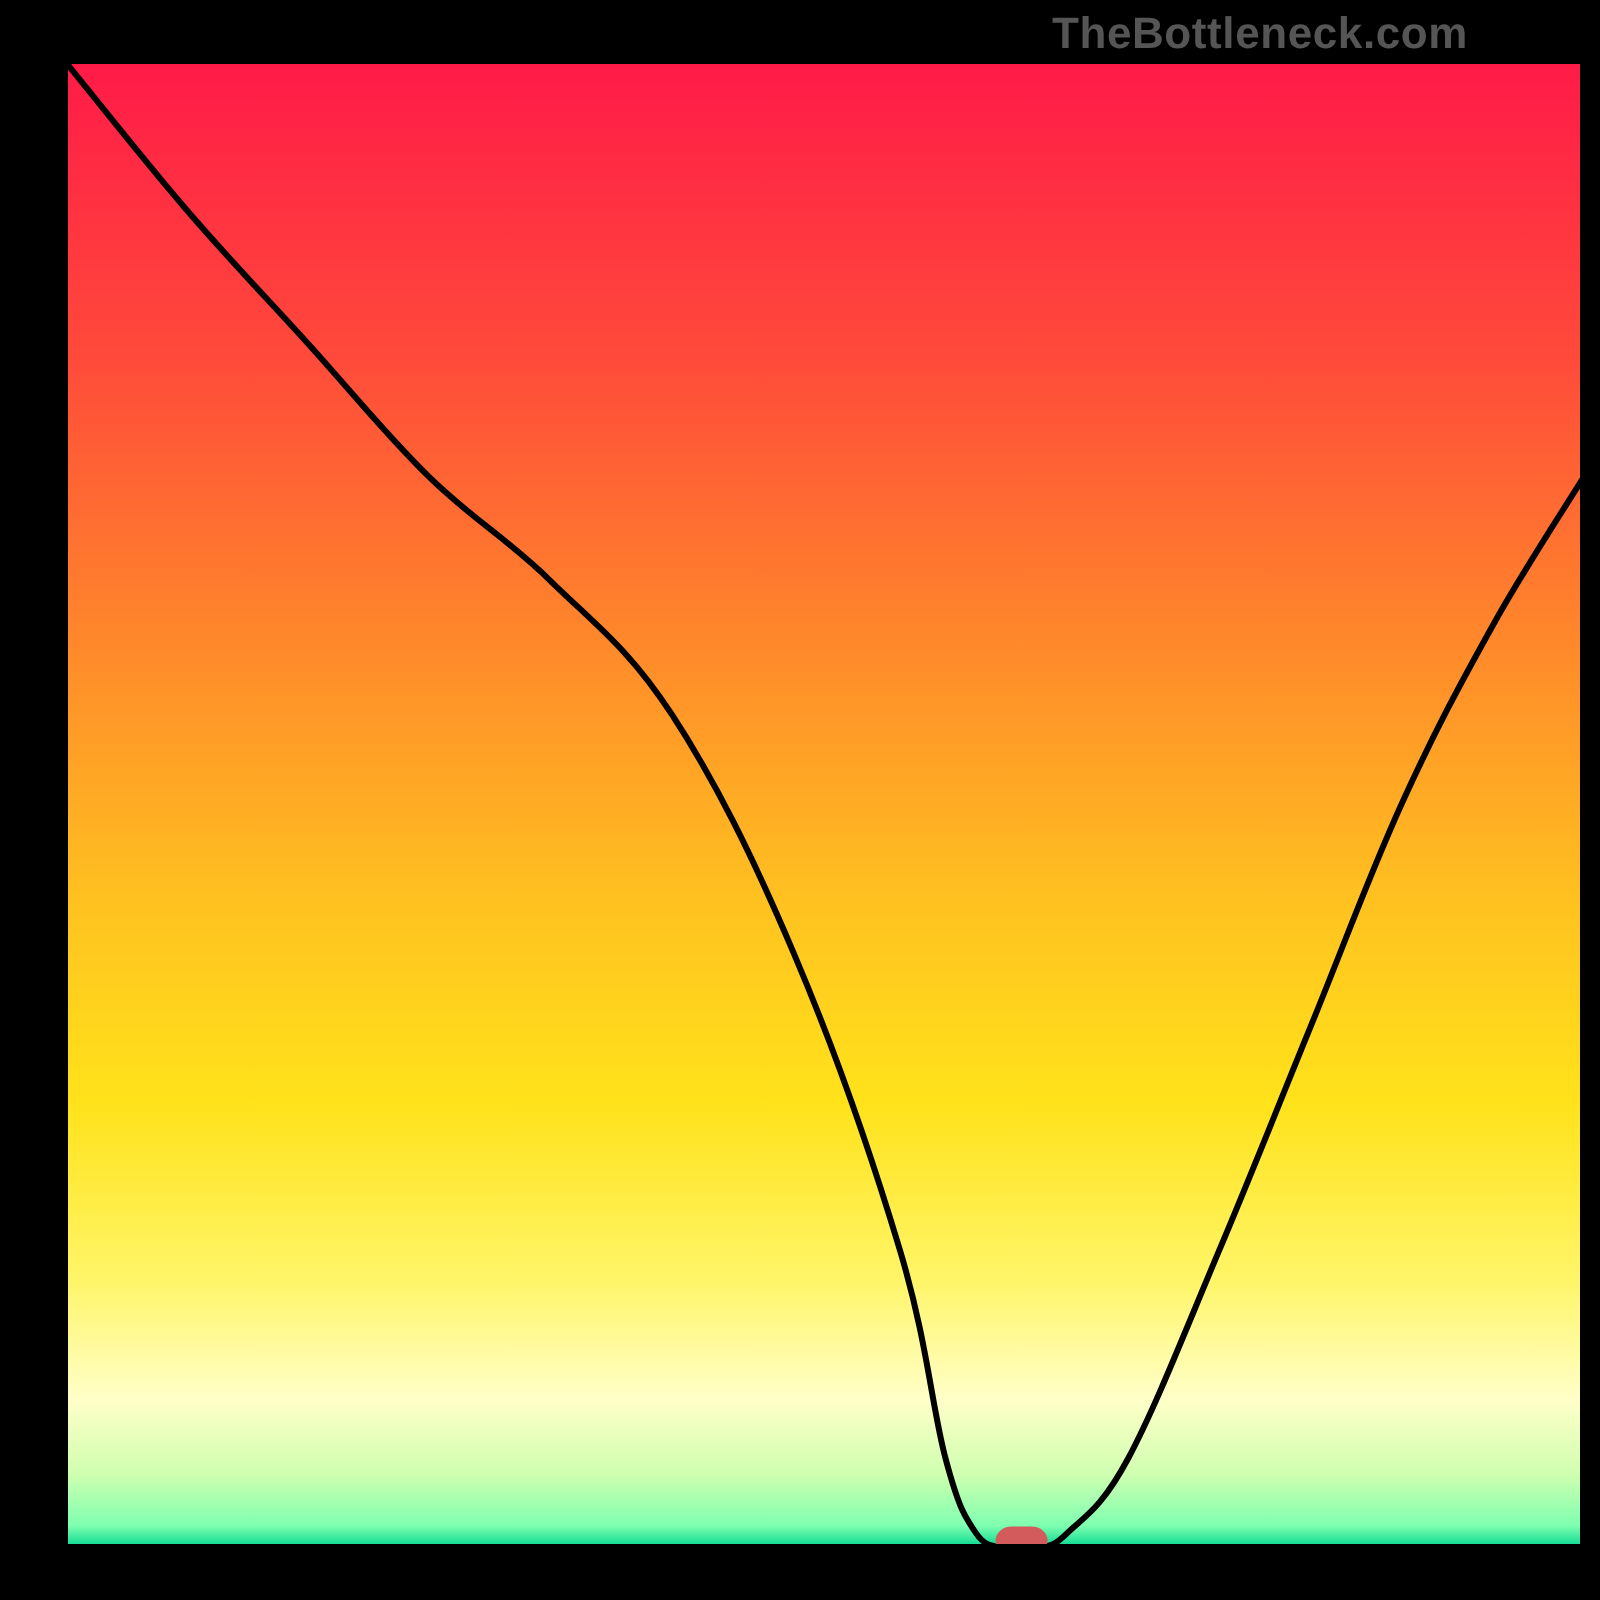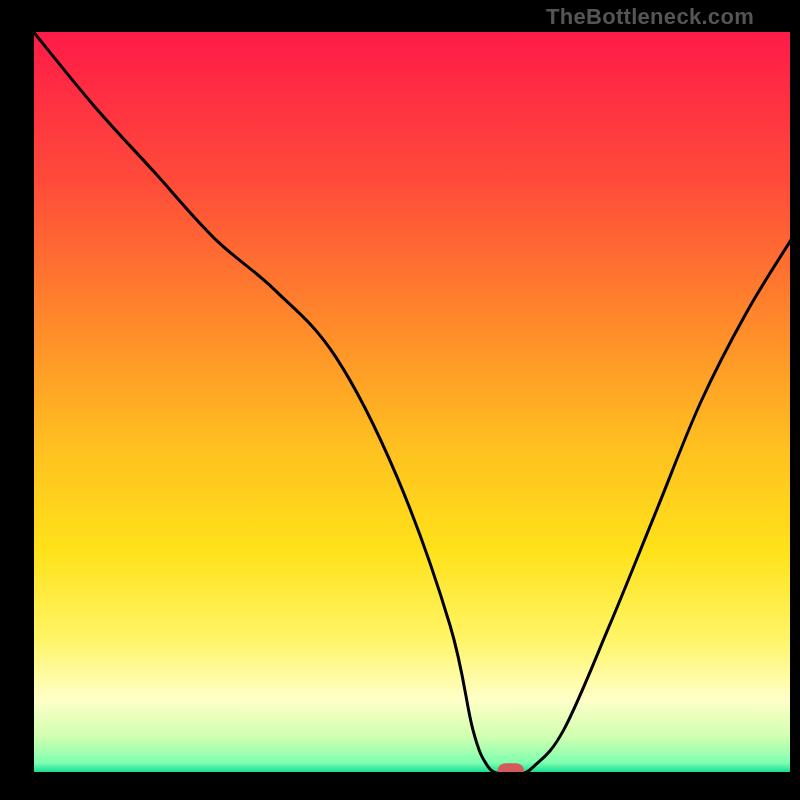--- a/index.html
+++ b/index.html
@@ -9,21 +9,20 @@
     height: 800px;
     background: #000;
     overflow: hidden;
     font-family: Arial, Helvetica, sans-serif;
   }
   .container {
     position: relative;
     width: 744px;
     height: 800px;
     background: #000;
-    padding-left: 20px;
   }
   .watermark {
     position: absolute;
     top: 4px;
     right: 10px;
     color: #555;
     font-size: 22px;
     font-weight: 600;
     letter-spacing: 0.3px;
     z-index: 10;

